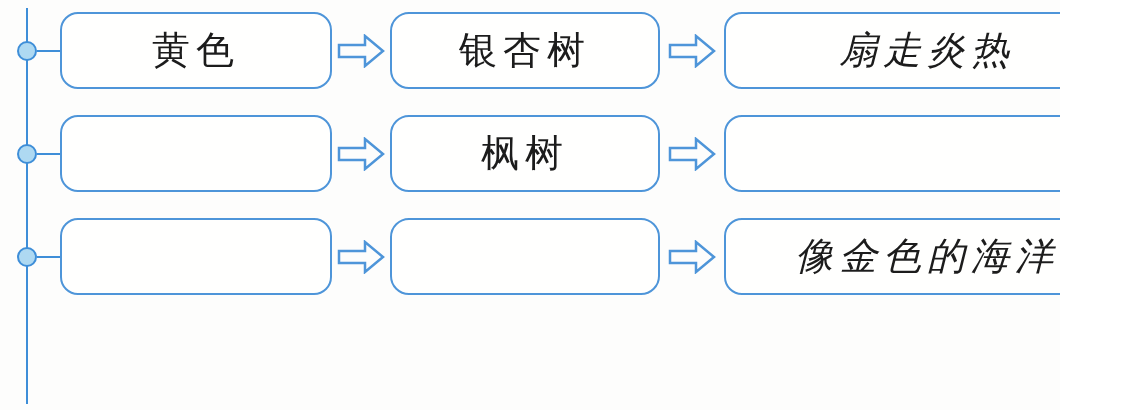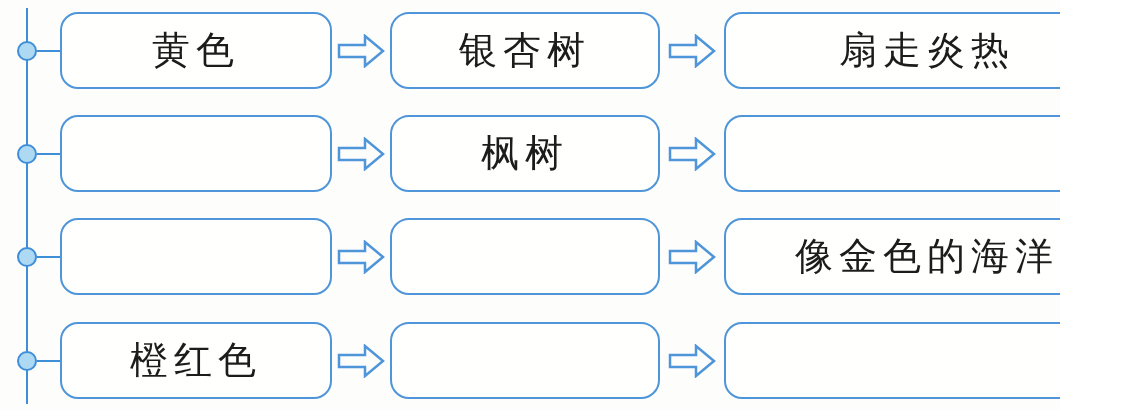--- a/index.html
+++ b/index.html
@@ -72,21 +72,21 @@
     align-items: center;
     justify-content: center;
     box-sizing: border-box;
     font-size: 38px;
     letter-spacing: 6px;
     color: var(--text, #1c1c1c);
     white-space: nowrap;
   }
   .cell.c1 { width: 272px; }
   .cell.c2 { width: 270px; border-radius: 19px; }
-  .cell.c3 { width: 406px; }
+  .cell.c3 { width: 406px; font-style: italic; }
   .arrow-slot {
     display: flex;
     align-items: center;
     justify-content: center;
   }
   .arrow-slot.a1 { width: 58px; }
   .arrow-slot.a2 { width: 64px; }
   .arrow-slot svg { display: block; }
   .arrow-shape {
     fill: none;
@@ -154,32 +154,13 @@
       <div class="cell c2">枫树</div>
       <div class="arrow-slot a2">
         <svg width="48" height="34" viewBox="0 0 48 34">
           <polygon class="arrow-shape" points="2,11 28,11 28,2 46,17 28,32 28,23 2,23"></polygon>
         </svg>
       </div>
       <div class="cell c3"></div>
     </div>
   </div>
 
-  <div class="row r3">
-    <div class="node"></div>
-    <div class="connector"></div>
-    <div class="cells">
-      <div class="cell c1">橙红色</div>
-      <div class="arrow-slot a1">
-        <svg width="48" height="34" viewBox="0 0 48 34">
-          <polygon class="arrow-shape" points="2,11 28,11 28,2 46,17 28,32 28,23 2,23"></polygon>
-        </svg>
-      </div>
-      <div class="cell c2"></div>
-      <div class="arrow-slot a2">
-        <svg width="48" height="34" viewBox="0 0 48 34">
-          <polygon class="arrow-shape" points="2,11 28,11 28,2 46,17 28,32 28,23 2,23"></polygon>
-        </svg>
-      </div>
-      <div class="cell c3"></div>
-    </div>
-  </div>
 </div>
 
 </body></html>

